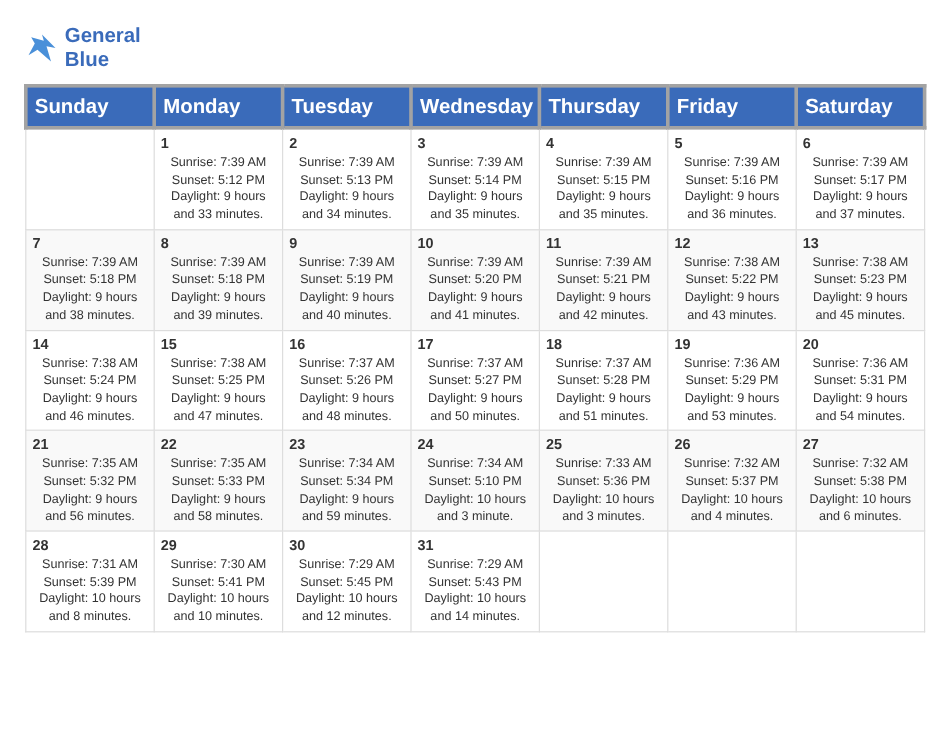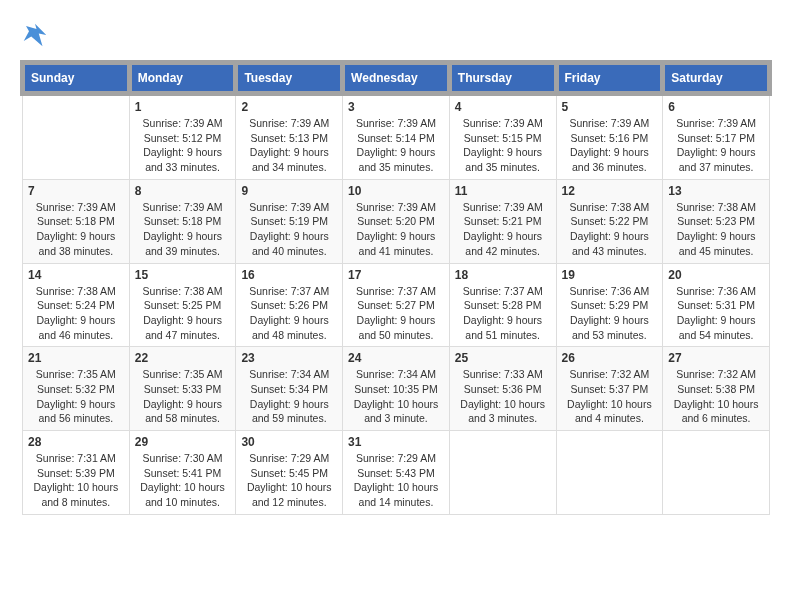--- a/index.html
+++ b/index.html
@@ -40,23 +40,23 @@
     table {
       width: 100%;
       border-collapse: collapse;
       table-layout: fixed;
     }
     thead tr th {
       background-color: #3a6bba;
       color: white;
       text-align: left;
       padding: 6px 6px;
-      font-size: 12px;
+      font-size: 17px;
       font-weight: bold;
-      border: 5px solid #a3a3a3;
+      border: 3px solid #a3a3a3;
     }
     tbody tr td {
       border: 1px solid #ddd;
       vertical-align: top;
       padding: 4px 5px;
       font-size: 11px;
       color: #333;
       height: 80px;
       background: #fff;
     }
@@ -77,20 +77,26 @@
     }
   </style>
 </head>
 <body>
 
 <div class="header">
   <div class="logo">
     <svg class="logo-bird" viewBox="0 0 40 40">
       <polygon points="20,5 35,20 25,18 30,35 15,22 5,28 12,15 8,8 22,12" fill="#4a90d9"></polygon>
     </svg>
+    <div>
+      <div style="font-size:17px;font-weight:bold;color:#333;">
+        <span style="color:#3a6bba;">General</span>
+      </div>
+      <div style="font-size:17px;font-weight:bold;color:#3a6bba;">Blue</div>
+    </div>
   </div>
   <div class="title-block">
     <div class="month-title"></div>
     <div class="subtitle"></div>
   </div>
 </div>
 
 <table>
   <thead>
     <tr id="dow-header">
@@ -199,21 +205,21 @@
         <td>
           <span class="day-num">22</span>
           <div class="day-info"><span>Sunrise: 7:35 AM</span><br><span>Sunset: 5:33 PM</span><br><span>Daylight: 9 hours</span><br><span>and 58 minutes.</span></div>
         </td>
         <td>
           <span class="day-num">23</span>
           <div class="day-info"><span>Sunrise: 7:34 AM</span><br><span>Sunset: 5:34 PM</span><br><span>Daylight: 9 hours</span><br><span>and 59 minutes.</span></div>
         </td>
         <td>
           <span class="day-num">24</span>
-          <div class="day-info"><span>Sunrise: 7:34 AM</span><br><span>Sunset: 10:35 PM</span><br><span>Daylight: 10 hours</span><br><span>and 3 minute.</span></div>
+          <div class="day-info"><span>Sunrise: 7:34 AM</span><br><span>Sunset: 5:10 PM</span><br><span>Daylight: 10 hours</span><br><span>and 3 minute.</span></div>
         </td>
         <td>
           <span class="day-num">25</span>
           <div class="day-info"><span>Sunrise: 7:33 AM</span><br><span>Sunset: 5:36 PM</span><br><span>Daylight: 10 hours</span><br><span>and 3 minutes.</span></div>
         </td>
         <td>
           <span class="day-num">26</span>
           <div class="day-info"><span>Sunrise: 7:32 AM</span><br><span>Sunset: 5:37 PM</span><br><span>Daylight: 10 hours</span><br><span>and 4 minutes.</span></div>
         </td>
         <td>

